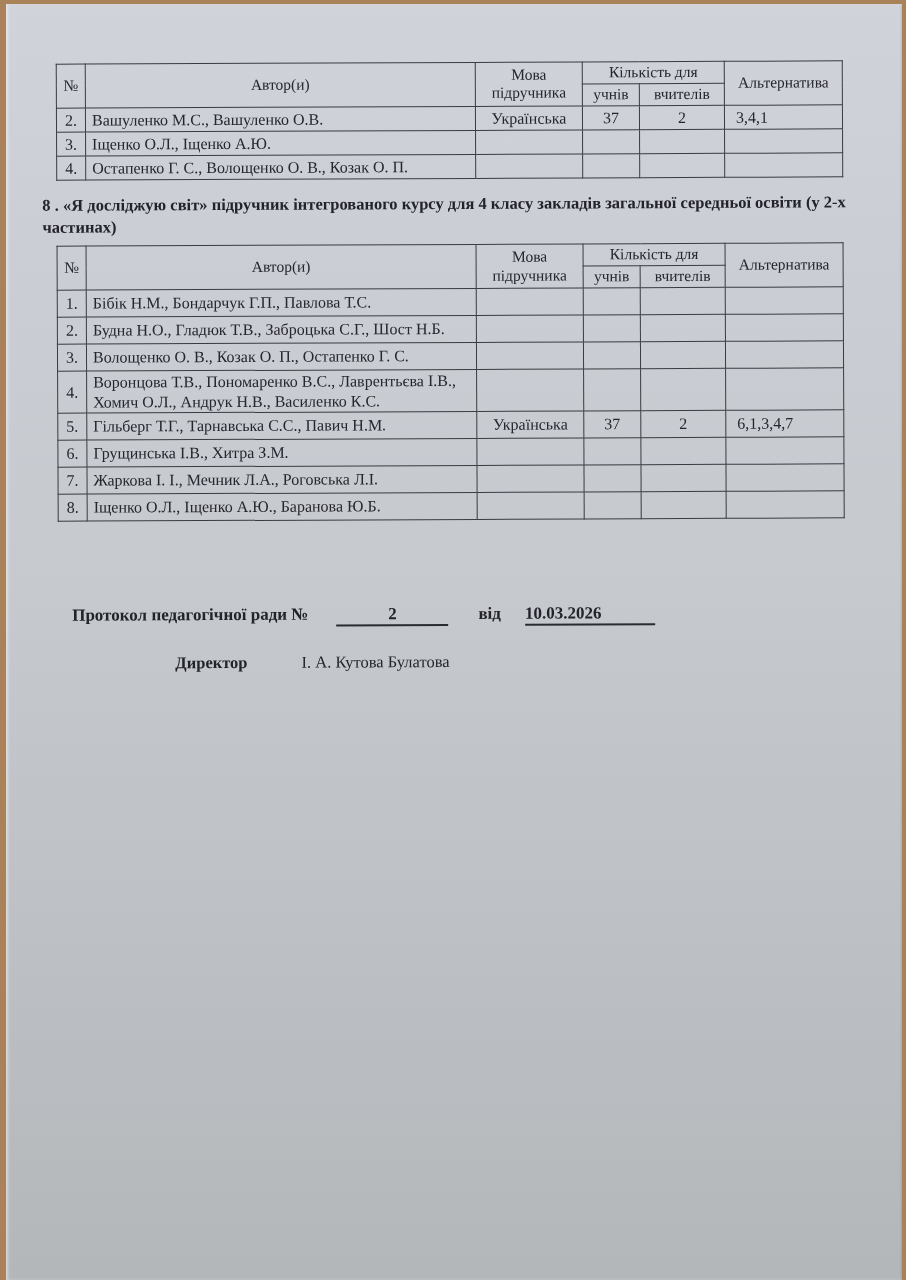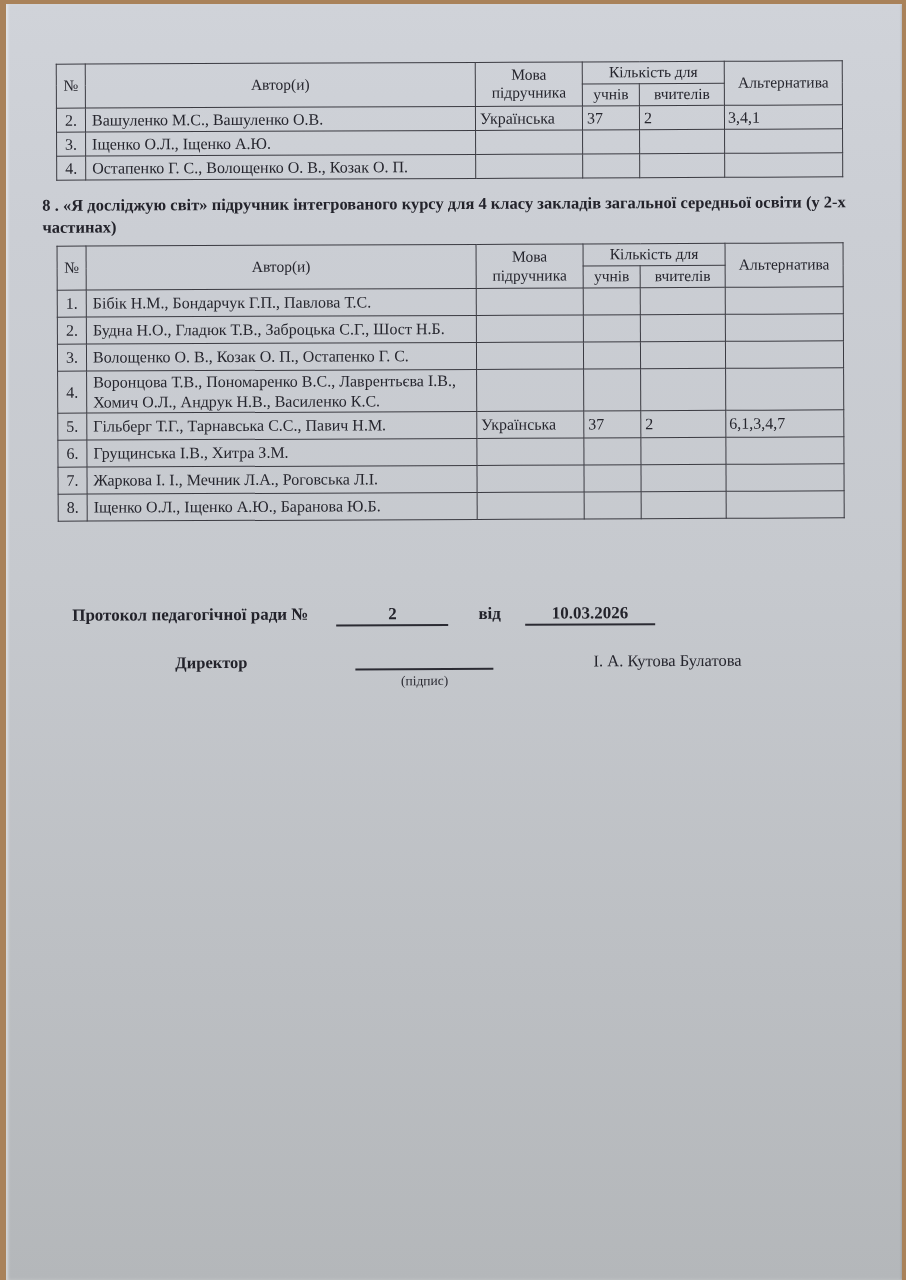--- a/index.html
+++ b/index.html
@@ -33,22 +33,22 @@
   table.doc th, table.doc td{
     border:1.6px solid #3b3b42;
     padding:1px 4px;
     font-weight:normal;
     line-height:1.22;
     overflow:hidden;
   }
   table.doc th{font-size:15.5px;text-align:center;}
   table.doc .c-num{text-align:center;padding:1px 1px;}
   table.doc .c-auth{text-align:left;padding-left:6px;}
-  table.doc .c-lang,table.doc .c-stud,table.doc .c-teach{text-align:left;}
-  table.doc .c-alt{text-align:left;padding-left:3px;}
+  table.doc .c-lang,table.doc .c-stud,table.doc .c-teach{text-align:center;}
+  table.doc .c-alt{text-align:left;padding-left:11px;}
   #table1 tbody tr{height:24px;}
   #table2 tbody tr{height:27px;}
   tr.hdr1{height:21px;}
   tr.hdr2{height:21px;}
   
   .section-heading{
     margin:14px 20px 0 36px;
     width:840px;
     font-size:16.5px;
     font-weight:bold;
@@ -61,33 +61,33 @@
     display:flex;align-items:baseline;
     margin:46px 0 0 64px;
     font-size:17px;font-weight:bold;color:#23232b;
   }
   .blank-num{
     display:inline-block;width:112px;text-align:center;
     border-bottom:2px solid #2b2b33;margin-left:28px;
   }
   .vid-label{margin-left:30px;margin-top:38px;}
   .blank-date{
-    display:inline-block;width:130px;text-align:center;
+    display:inline-block;width:130px;text-align:left;
     border-bottom:2px solid #2b2b33;margin-left:24px;
   }
   .director-row{
     display:flex;align-items:flex-start;
     margin:26px 0 0 0;
     font-size:16.5px;
   }
   .director-label{margin-left:167px;font-weight:bold;color:#23232b;text-align:center;}
   .sig-block{margin-left:108px;width:138px;text-align:center;}
   .sig-line{border-bottom:2px solid #2b2b33;height:16px;}
   .sig-note{font-size:13.5px;margin-top:3px;color:#2a2a32;}
-  .director-name{margin-left:100px;color:#26262e;}
+  .director-name{margin-left:54px;color:#26262e;}
 </style>
 </head>
 <body>
 
 <div class="paper">
   <div class="content">
 
     <table class="doc" id="table1" style="margin-top:58px;">
       <colgroup>
         <col style="width:29px">
@@ -232,21 +232,17 @@
 
     <div class="protocol-row">
       <span>Протокол педагогічної ради №</span>
       <span class="blank-num">2</span>
       <span class="vid-label">від</span>
       <span class="blank-date">10.03.2026</span>
     </div>
 
     <div class="director-row">
       <span class="director-label">Директор</span>
-      <span class="sig-block">
-        <span class="sig-line" style="display:block"></span>
-        <span class="sig-note" style="display:block">(підпис)</span>
-      </span>
       <span class="director-name">І. А. Кутова Булатова</span>
     </div>
 
   </div>
 </div>
 
 </body></html>

